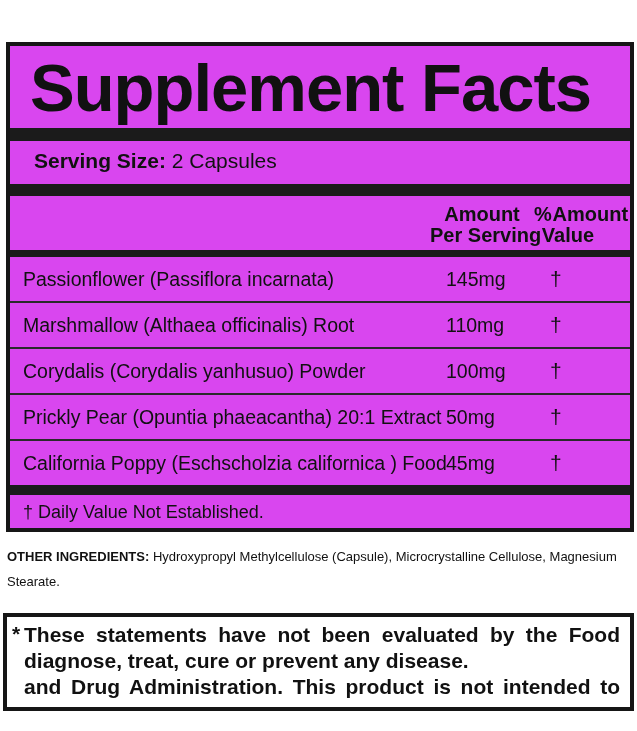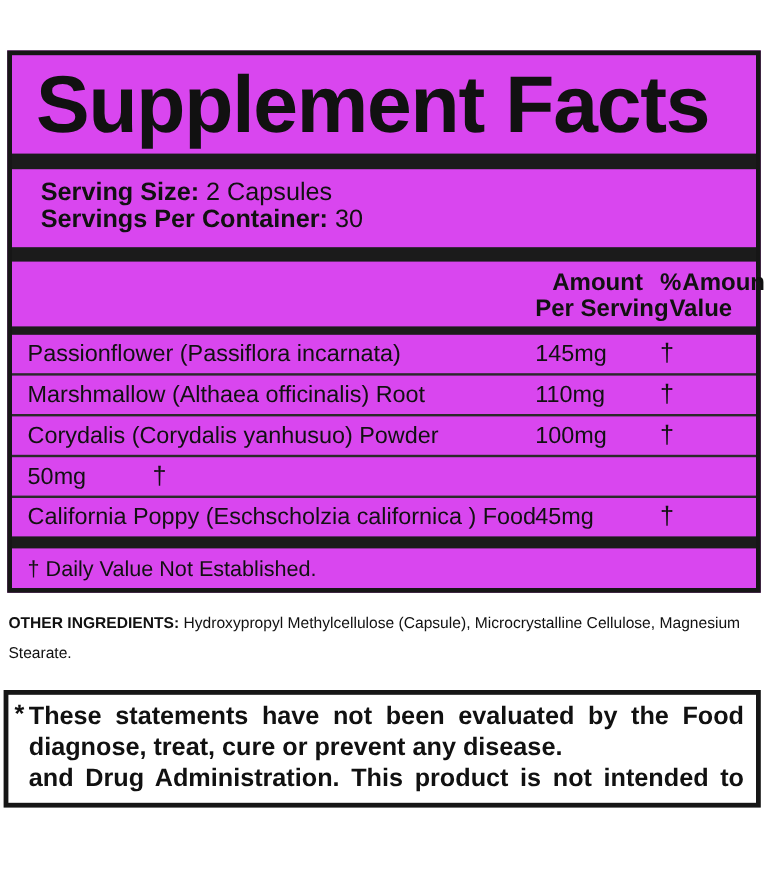--- a/index.html
+++ b/index.html
@@ -30,37 +30,37 @@
   .bar-4 { height: 10px; }
   .sep { height: 2px; background: #2a2a2a; }
   .serving-block {
     padding: 9px 12px 0 24px;
     font-size: 21px;
     line-height: 22px;
   }
   .serving-line .lbl { font-weight: bold; }
   .thead {
     display: flex;
-    padding: 8px 12px 4px 13px;
+    padding: 8px 28px 4px 13px;
     font-size: 20px;
     font-weight: bold;
     line-height: 21px;
     text-align: center;
   }
   .col-name { flex: 1 1 auto; min-width: 0; }
   .col-amount { width: 104px; flex: 0 0 104px; white-space: nowrap; }
   .col-dv { width: 68px; flex: 0 0 68px; white-space: nowrap; }
   .thead .col-dv { word-spacing: -4px; }
   .trow {
     display: flex;
     align-items: center;
     padding: 0 12px 0 13px;
     font-size: 19.5px;
     line-height: 36px;
-    height: 32px;
+    height: 44px;
   }
   .trow .col-name { text-align: left; white-space: nowrap; }
   .trow .col-amount, .trow .col-dv { }
   .trow .col-dv { font-size: 21px; }
   .footnote {
     padding: 7px 12px 6px 13px;
     font-size: 18px;
     line-height: 20px;
   }
   .other-ingredients {
@@ -93,21 +93,20 @@
 </style>
 </head>
 <body>
 
 <div class="facts-box">
   <h1 class="sf-title">Supplement Facts</h1>
   <div class="bar bar-1"></div>
 
   <div class="serving-block">
     <div class="serving-line"><span class="lbl">Serving Size:</span><span> 2 Capsules</span></div>
-    <div class="serving-line"><span class="lbl">Servings Per Container:</span><span> 30</span></div>
   </div>
 
   <div class="bar bar-2"></div>
 
   <div class="thead">
     <div class="col-name"></div>
     <div class="col-amount">
       <div>Amount</div>
       <div>Per Serving</div>
     </div>
@@ -134,20 +133,21 @@
   <div class="sep"></div>
 
   <div class="trow">
     <div class="col-name">Corydalis (Corydalis yanhusuo) Powder</div>
     <div class="col-amount">100mg</div>
     <div class="col-dv">†</div>
   </div>
   <div class="sep"></div>
 
   <div class="trow">
+    <div class="col-name">Prickly Pear (Opuntia phaeacantha) 20:1 Extract</div>
     <div class="col-amount">50mg</div>
     <div class="col-dv">†</div>
   </div>
   <div class="sep"></div>
 
   <div class="trow">
     <div class="col-name">California Poppy (Eschscholzia californica ) Food</div>
     <div class="col-amount">45mg</div>
     <div class="col-dv">†</div>
   </div>

